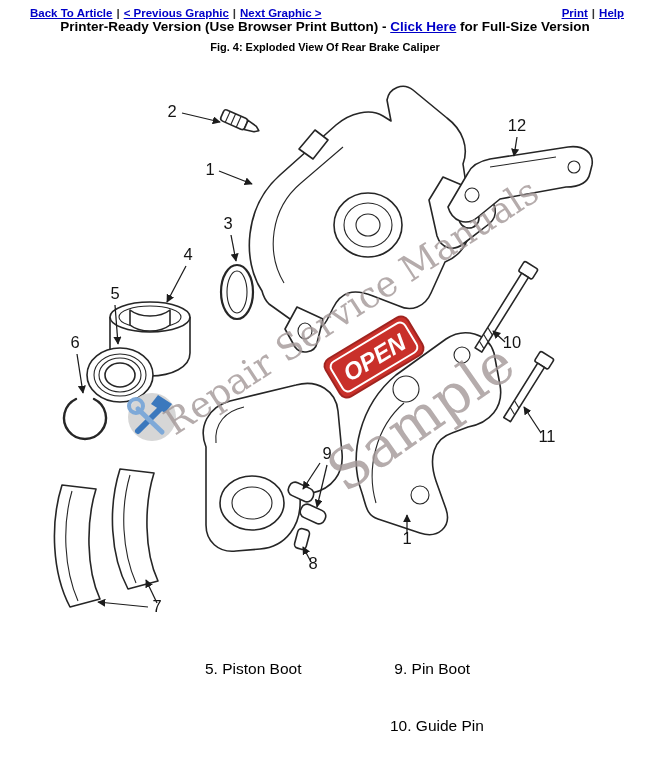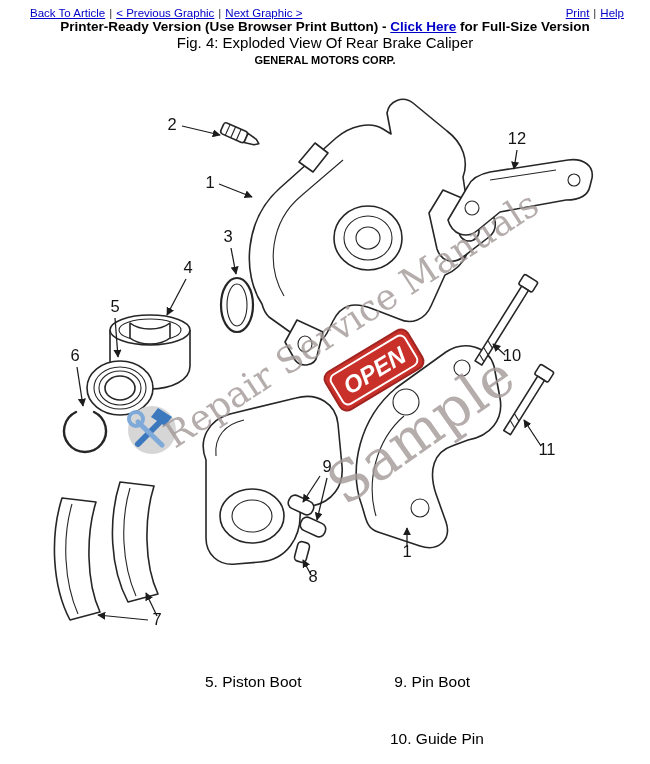--- a/index.html
+++ b/index.html
@@ -1,27 +1,27 @@
 <!DOCTYPE html>
 <html><head>
 <meta charset="utf-8">
 <style>
   html,body{margin:0;padding:0;background:#ffffff;}
   body{width:650px;height:764px;overflow:hidden;font-family:"Liberation Sans",sans-serif;color:#000;}
   .page{position:relative;width:650px;height:764px;background:#fff;}
 
   
-  .topbar{display:flex;justify-content:space-between;align-items:baseline;padding:7px 26px 0 30px;font-size:11.5px;font-weight:normal;}
+  .topbar{display:flex;justify-content:space-between;align-items:baseline;padding:7px 26px 0 30px;font-size:11.5px;font-weight:bold;}
   .topbar a{color:#0000c8;text-decoration:underline;cursor:pointer;}
   .sep{color:#333;margin:0 4px;text-decoration:none;}
 
   
   .title-line{text-align:center;font-size:13.5px;font-weight:bold;}
   .title-line a{color:#0000c8;text-decoration:underline;cursor:pointer;}
-  .fig-caption{text-align:center;font-size:15px;font-weight:normal;}
+  .fig-caption{text-align:center;font-size:11px;font-weight:bold;margin-top:7px;}
   .manufacturer{text-align:center;font-size:11px;font-weight:bold;margin-top:3px;}
 
   
   .diagram-wrap{position:relative;width:650px;height:560px;margin-top:2px;}
   .diagram-wrap svg{display:block;}
   .pt{fill:#ffffff;stroke:#262626;stroke-width:1.6;stroke-linejoin:round;}
   .pt2{fill:none;stroke:#262626;stroke-width:1.1;stroke-linejoin:round;}
   .ld{stroke:#1c1c1c;stroke-width:1.25;fill:none;marker-end:url(#arr);}
   .co{font-family:"Liberation Sans",sans-serif;font-size:16.5px;fill:#141414;}
   .wm{font-family:"DejaVu Serif",serif;fill:#a59a9a;opacity:0.82;}
@@ -44,21 +44,20 @@
     </div>
     <div class="nav-right">
       <a href="#">Print</a><span class="sep">|</span><a href="#">Help</a>
     </div>
   </div>
 
   <div class="title-line">
     <span>Printer-Ready Version (Use Browser Print Button) - </span><a href="#">Click Here</a><span> for Full-Size Version</span>
   </div>
   <div class="fig-caption">Fig. 4: Exploded View Of Rear Brake Caliper</div>
-  <div class="manufacturer">GENERAL MOTORS CORP.</div>
 
   <div class="diagram-wrap">
     <svg width="650" height="560" viewBox="0 0 650 560">
       <defs>
         <marker id="arr" viewBox="0 0 10 10" refX="9" refY="5" markerWidth="6.5" markerHeight="6.5" orient="auto">
           <path d="M0,0 L10,5 L0,10 Z" fill="#1c1c1c"></path>
         </marker>
       </defs>
 
       <g>

